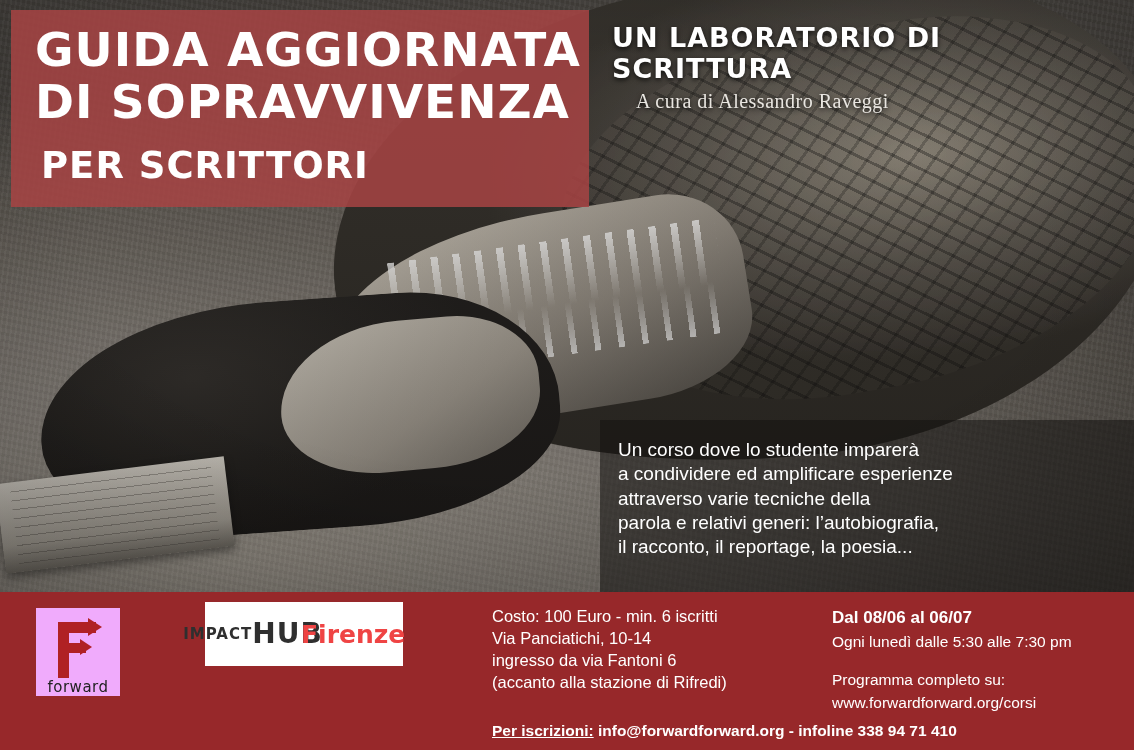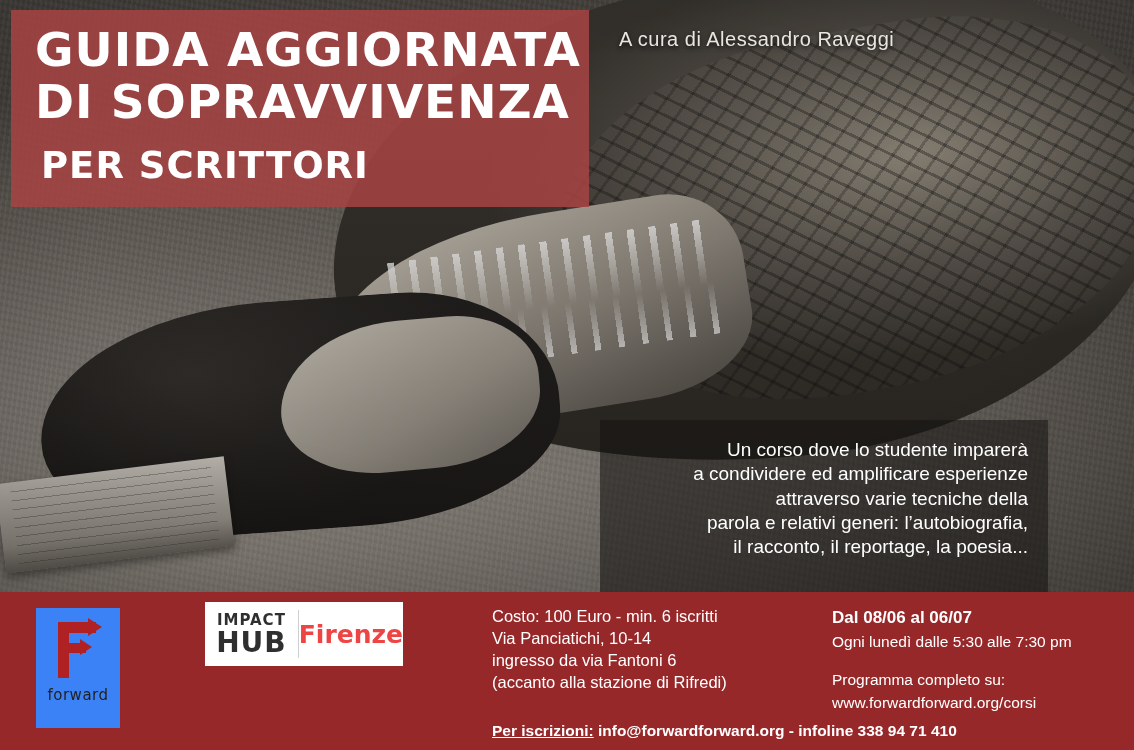--- a/index.html
+++ b/index.html
@@ -163,58 +163,57 @@
   .head-right .subtitle {
     color: #ffffff;
     font-family: "DejaVu Sans", sans-serif;
     font-weight: bold;
     font-size: 27px;
     letter-spacing: 1px;
     text-shadow: 0 2px 5px rgba(0,0,0,.75);
   }
   .head-right .curator {
     color: #e9e6e1;
-    font-family: Liberation Sans, sans-serif;
+    font-family: Liberation Serif, serif;
     font-size: 20px;
     margin-top: 6px;
-    margin-left: 7px;
+    margin-left: 24px;
     letter-spacing: .5px;
     text-shadow: 0 2px 5px rgba(0,0,0,.8);
   }
 
   
   .desc {
     position: absolute;
     left: 600px; top: 420px;
-    width: 448px;
+    width: 534px;
     height: 172px;
     padding: 18px 20px 10px 18px;
     box-sizing: border-box;
     background: rgba(20,18,17,0.55);
     color: #ffffff;
     font-size: 19px;
     line-height: 1.28;
-    text-align: right;
   }
   .desc div { white-space: nowrap; }
 
   
   .bottom {
     position: absolute;
     left: 0; top: 592px;
     width: 1134px;
     height: 158px;
     background: #97282a;
   }
 
   .logo-forward {
     position: absolute;
     left: 36px; top: 16px;
-    width: 84px; height: 120px;
-    background: #3b82f6;
+    width: 84px; height: 88px;
+    background: #f0abfc;
     display: flex;
     flex-direction: column;
     align-items: center;
     justify-content: flex-start;
   }
   .logo-forward .mark {
     position: relative;
     width: 60px; height: 68px;
     margin-top: 8px;
   }
@@ -255,21 +254,21 @@
   .logo-hub {
     position: absolute;
     left: 205px; top: 602px;
     width: 198px; height: 64px;
     background: #ffffff;
     display: flex;
   }
   .logo-hub .left {
     width: 96px;
     display: flex;
-    flex-direction: column;
+    flex-direction: row;
     align-items: center;
     justify-content: center;
     color: #2f2f2f;
     font-family: "DejaVu Sans", sans-serif;
     font-weight: bold;
   }
   .logo-hub .left .impact { font-size: 15px; letter-spacing: 1px; }
   .logo-hub .left .hub { font-size: 28px; letter-spacing: 1px; line-height: 1; }
   .logo-hub .divider { width: 1px; background: #cfcfcf; margin: 8px 0; }
   .logo-hub .right {
@@ -335,20 +334,21 @@
     <div class="photo-vignette"></div>
   </div>
 
   <div class="title-block">
     <div class="l1">GUIDA AGGIORNATA</div>
     <div class="l2">DI SOPRAVVIVENZA</div>
     <div class="l3">PER SCRITTORI</div>
   </div>
 
   <div class="head-right">
+    <div class="subtitle">UN LABORATORIO DI SCRITTURA</div>
     <div class="curator">A cura di Alessandro Raveggi</div>
   </div>
 
   <div class="desc">
     <div>Un corso dove lo studente imparerà</div>
     <div>a condividere ed amplificare esperienze</div>
     <div>attraverso varie tecniche della</div>
     <div>parola e relativi generi: l’autobiografia,</div>
     <div>il racconto, il reportage, la poesia...</div>
   </div>

